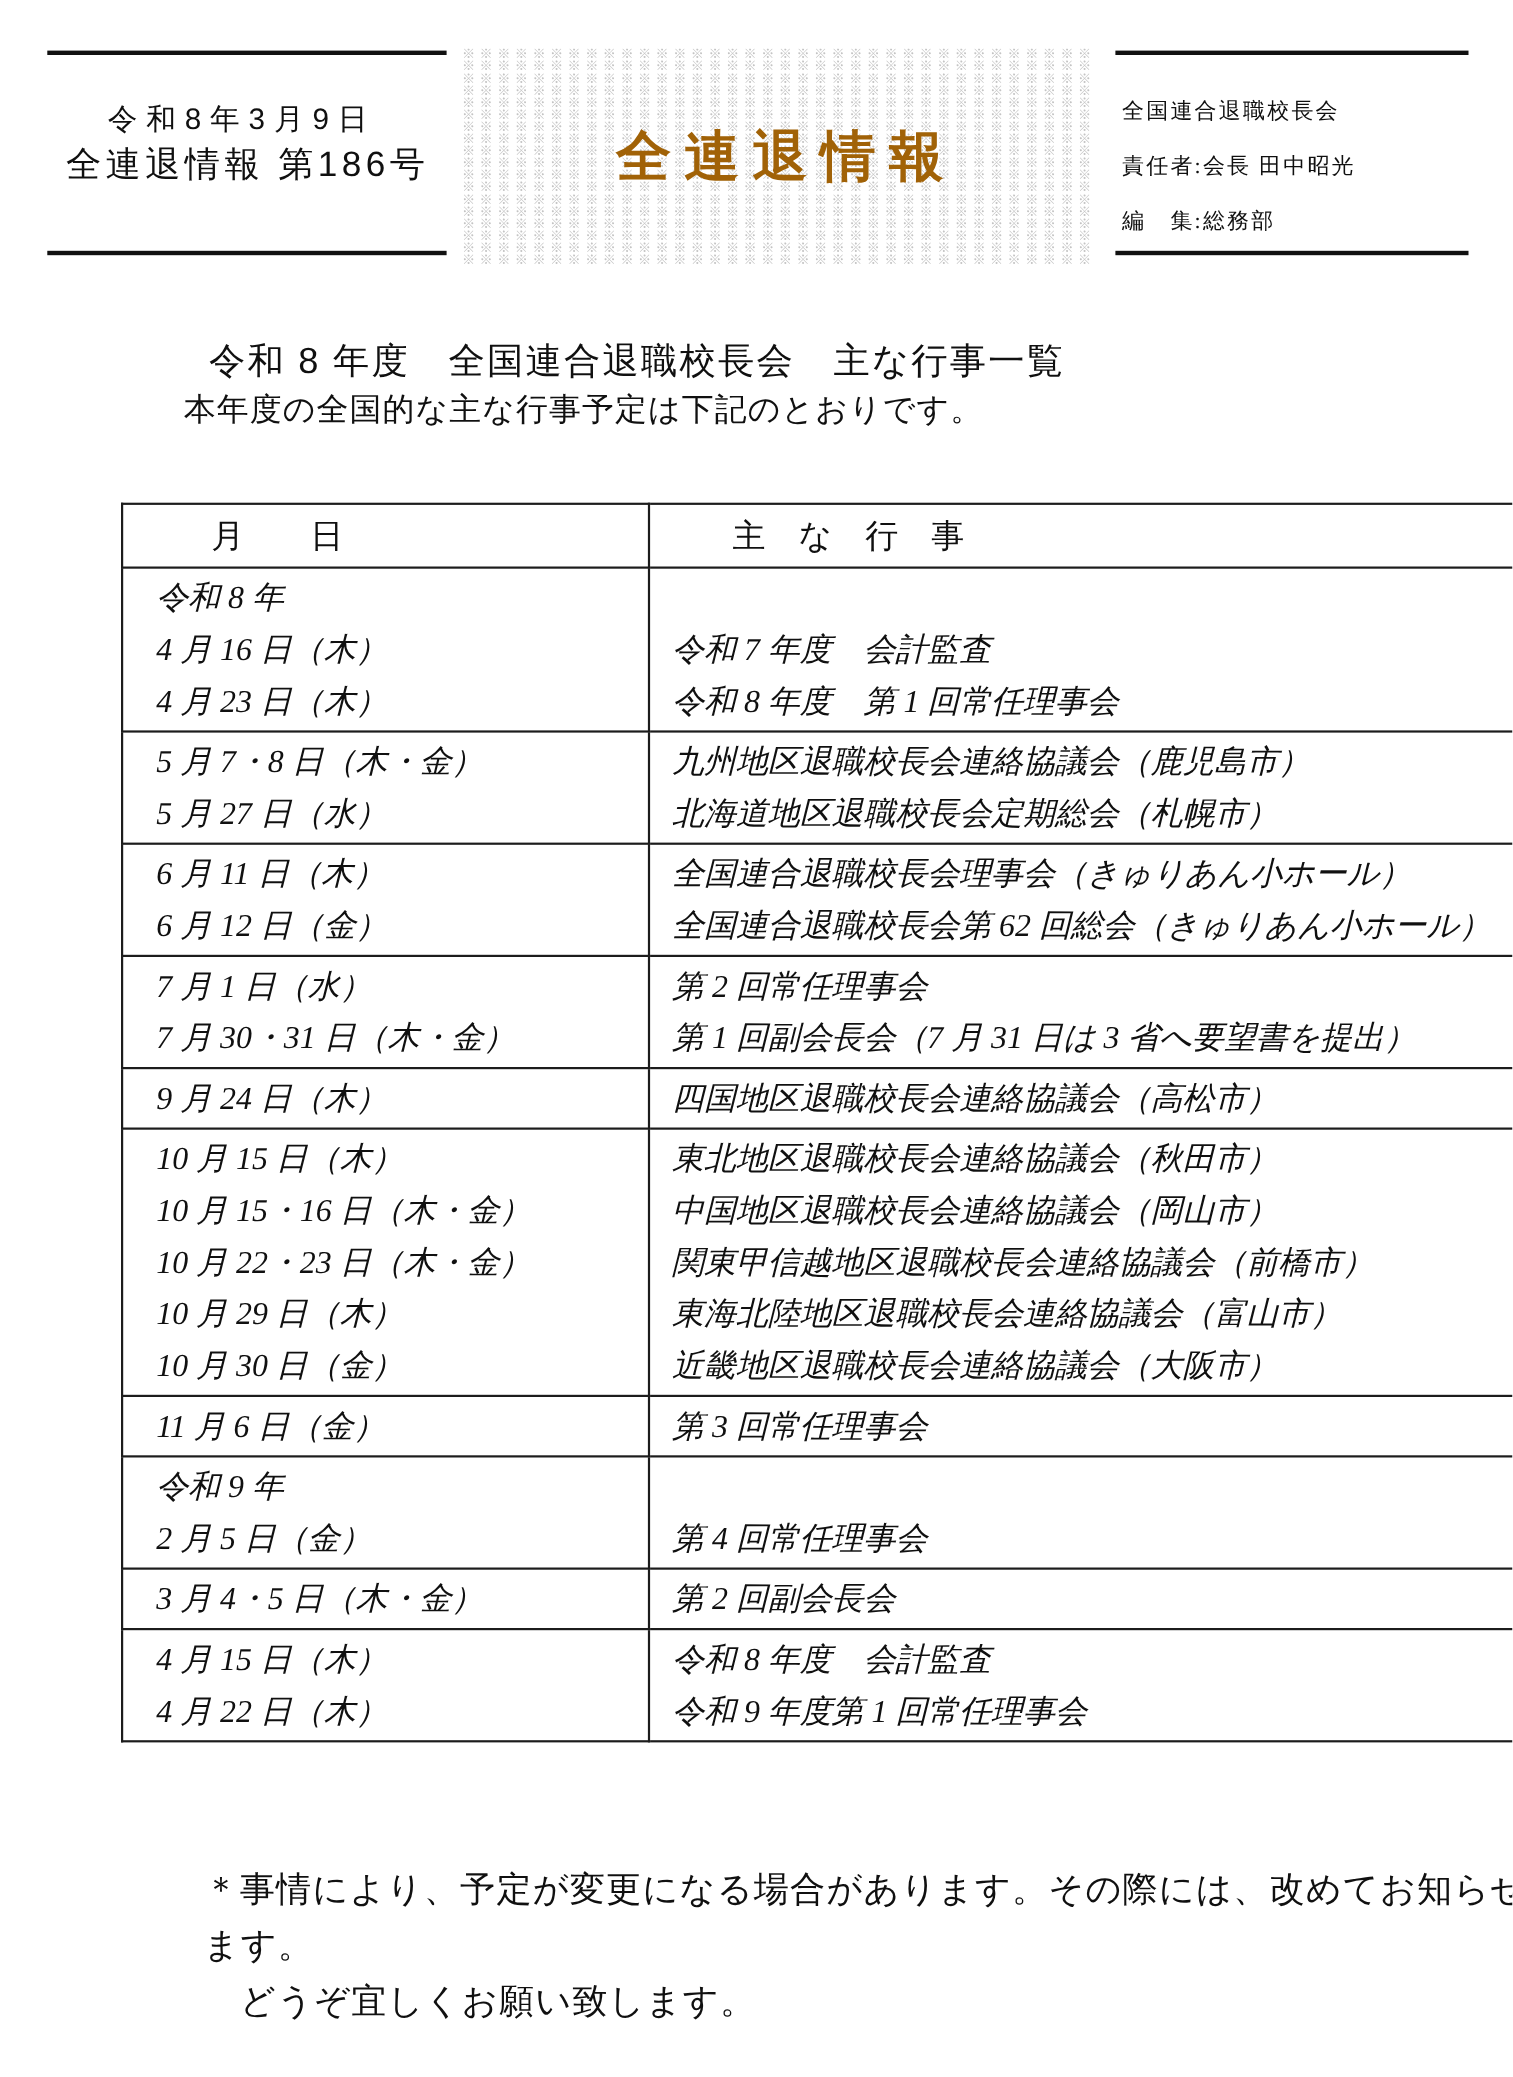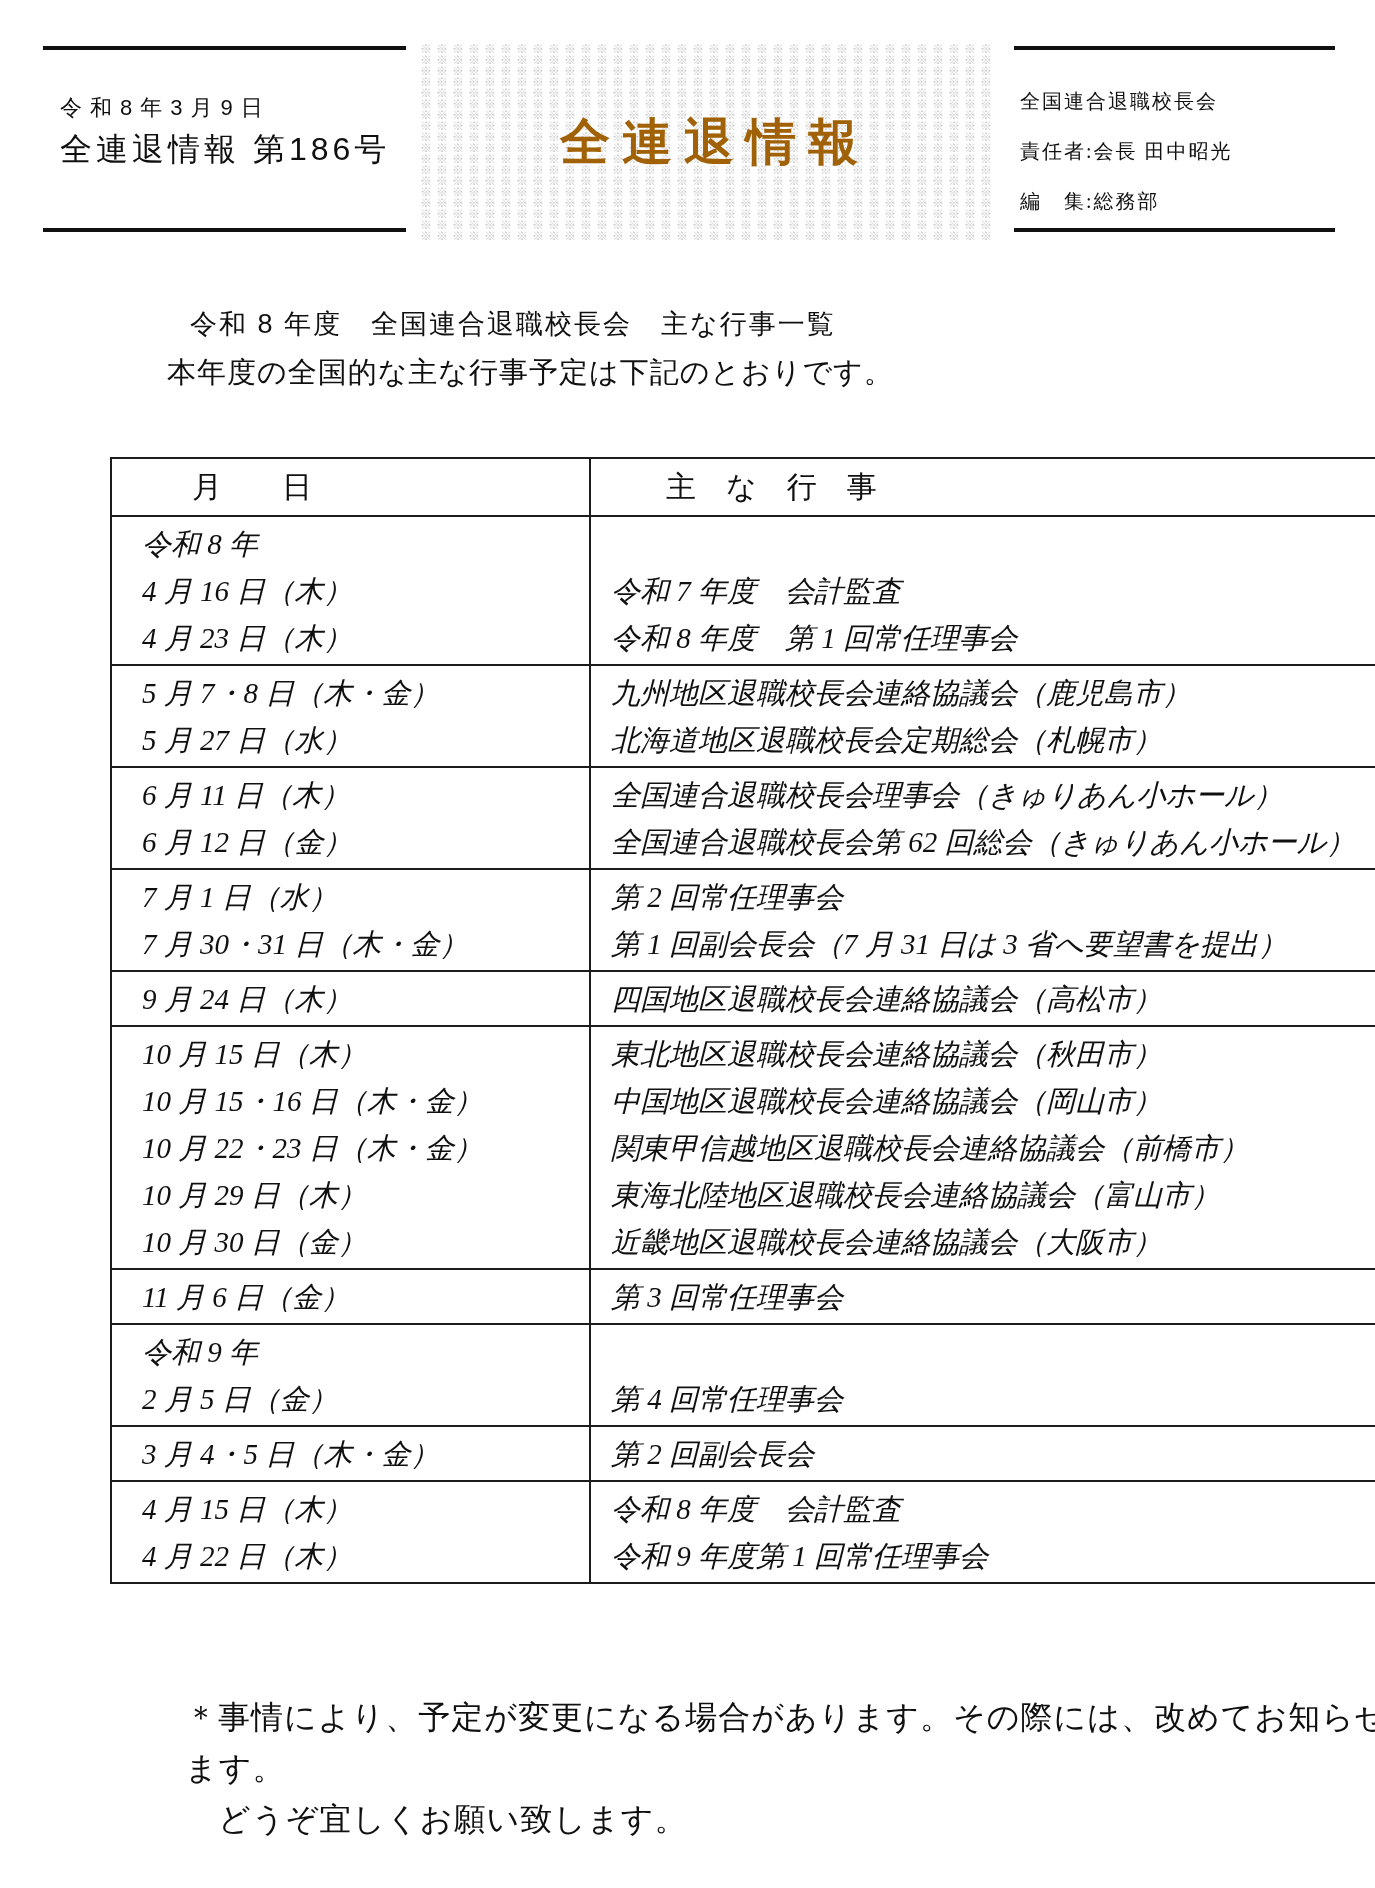--- a/index.html
+++ b/index.html
@@ -15,21 +15,21 @@
   .rule-left-top{left:43px;top:46px;width:363px;}
   .rule-right-top{left:1014px;top:46px;width:321px;}
   .rule-left-bottom{left:43px;top:228px;width:363px;}
   .rule-right-bottom{left:1014px;top:228px;width:321px;}
 
   .date-block{
     position:absolute;left:60px;top:88px;
     font-family:"Liberation Sans","DejaVu Sans",sans-serif;
     font-weight:500;white-space:nowrap;
   }
-  .date-line{font-size:22px;letter-spacing:8px;line-height:40px;}
+  .date-line{font-size:27px;letter-spacing:8px;line-height:40px;margin-left:38px;}
   .issue-line{font-size:32px;letter-spacing:4px;line-height:42px;margin-top:0;}
 
   .pattern-box{
     position:absolute;left:420px;top:44px;width:590px;height:196px;
     overflow:hidden;background:#ffffff;
   }
   .pattern-text{
     position:absolute;inset:0;
     color:#c4c4c4;font-size:12px;line-height:11px;letter-spacing:4px;
     word-break:break-all;user-select:none;
@@ -43,21 +43,21 @@
   }
   .publisher-block{
     position:absolute;left:1020px;top:76px;
     font-size:20px;line-height:50px;letter-spacing:2px;white-space:nowrap;
   }
 
   
   .doc-title{
     position:absolute;left:190px;top:306px;
     font-family:"Liberation Sans","DejaVu Sans",sans-serif;
-    font-weight:500;font-size:27px;letter-spacing:2px;white-space:nowrap;
+    font-weight:500;font-size:33px;letter-spacing:2px;white-space:nowrap;
   }
   .doc-subtitle{
     position:absolute;left:167px;top:353px;
     font-size:29px;letter-spacing:1px;white-space:nowrap;
   }
 
   
   .schedule-table{
     position:absolute;left:110px;top:457px;width:1214px;
     border-collapse:collapse;table-layout:fixed;

